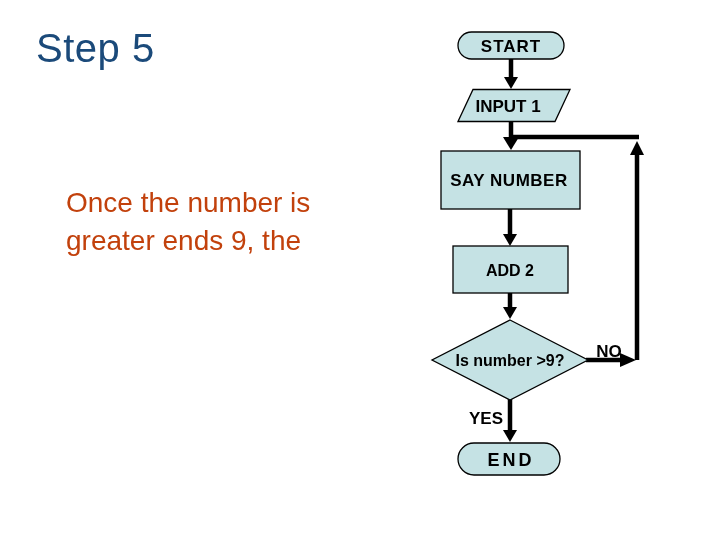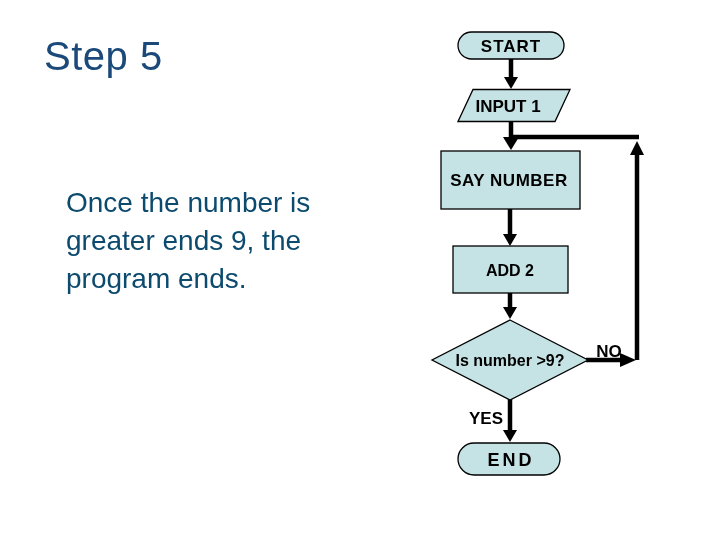--- a/index.html
+++ b/index.html
@@ -6,32 +6,32 @@
   body {
     width: 720px; height: 540px;
     background: #ffffff;
     position: relative;
     overflow: hidden;
     font-family: "Liberation Sans", sans-serif;
   }
   .title {
     position: absolute;
     left: 36px; top: 28px;
-    margin: 8px;
+    margin: 0;
     font-size: 40px;
     font-weight: normal;
     line-height: 1;
     letter-spacing: 0.5px;
   }
   .body-text {
     position: absolute;
     left: 66px; top: 184px;
     font-size: 28px;
     line-height: 38px;
-    color: #0c4a6e;
+    color: #c2410c;
   }
   .flow {
     position: absolute;
     left: 425px; top: 25px;
   }
   .node {
     stroke: #000000;
     stroke-width: 1.3;
   }
   .conn {
@@ -56,21 +56,20 @@
 </head>
 <body>
 
 <div>
 
   <h1 class="title" style="color: rgb(27, 74, 122);">Step 5</h1>
 
   <div class="body-text">
     <div>Once the number is</div>
     <div>greater ends 9, the</div>
-    <div>program ends.</div>
   </div>
 
   <svg class="flow" width="220" height="455" viewBox="425 25 220 455" xmlns="http://www.w3.org/2000/svg">
 
     <g>
       <line class="conn" x1="511" y1="59" x2="511" y2="79"></line>
       <polygon class="head" points="511,89 504,77 518,77"></polygon>
     </g>
 
     <g>

